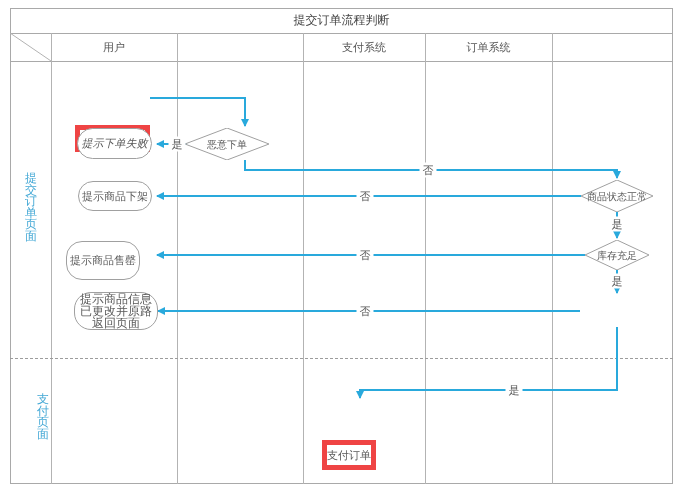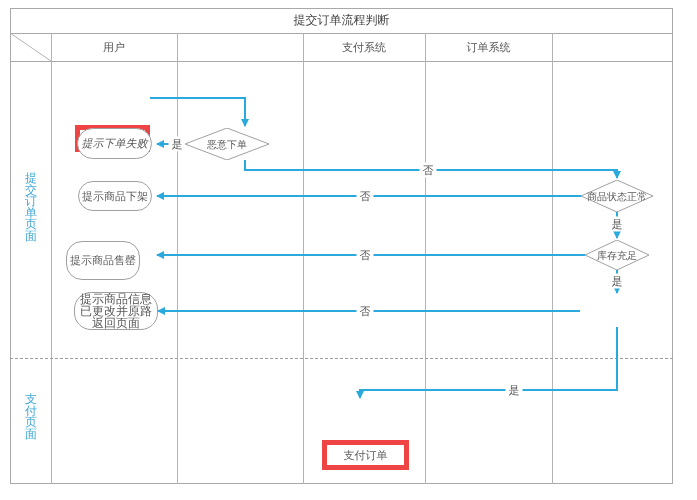--- a/index.html
+++ b/index.html
@@ -59,21 +59,21 @@
       <span>用户</span>
     </div>
   <div class="lane-header" style="left:303px; width:122px;">
       <span>支付系统</span>
     </div>
   <div class="lane-header" style="left:425px; width:127px;">
       <span>订单系统</span>
     </div>
 
   <div class="section-label" style="left:31px; top:207px;">提交订单页面</div>
-  <div class="section-label" style="left:31px; top:417px;">支付页面</div>
+  <div class="section-label" style="left:43px; top:417px;">支付页面</div>
 
   <svg class="connectors" viewBox="0 0 697 500">
     <defs>
       <marker id="arrow" viewBox="0 0 8 8" refX="7" refY="4" markerWidth="8" markerHeight="8" markerUnits="userSpaceOnUse" orient="auto">
         <path d="M0,0 L8,4 L0,8 Z" fill="#29a9dc"></path>
       </marker>
     </defs>
     <g fill="none" stroke="#29a9dc" stroke-width="2">
       <path d="M150,98 L245,98 L245,126" marker-end="url(#arrow)"></path>
       <path d="M203,144 L157,144" marker-end="url(#arrow)"></path>
@@ -131,17 +131,17 @@
   </div>
 
   <div class="node diamond" style="left:585px; top:240px; width:64px; height:30px;">
     <svg viewBox="0 0 100 50" preserveAspectRatio="none">
       <polygon points="0,25 50,0 100,25 50,50" fill="#ffffff" stroke="#a0a0a0" stroke-width="1" vector-effect="non-scaling-stroke"></polygon>
     </svg>
     <span>库存充足</span>
   </div>
 
 
-  <div class="node rect" style="left:322px; top:400px; width:87px; height:30px;text-align:right;">
+  <div class="node rect" style="left:322px; top:400px; width:54px; height:30px;text-align:right;">
     <span>支付订单</span>
   </div>
 
 </div>
 
 </body></html>

